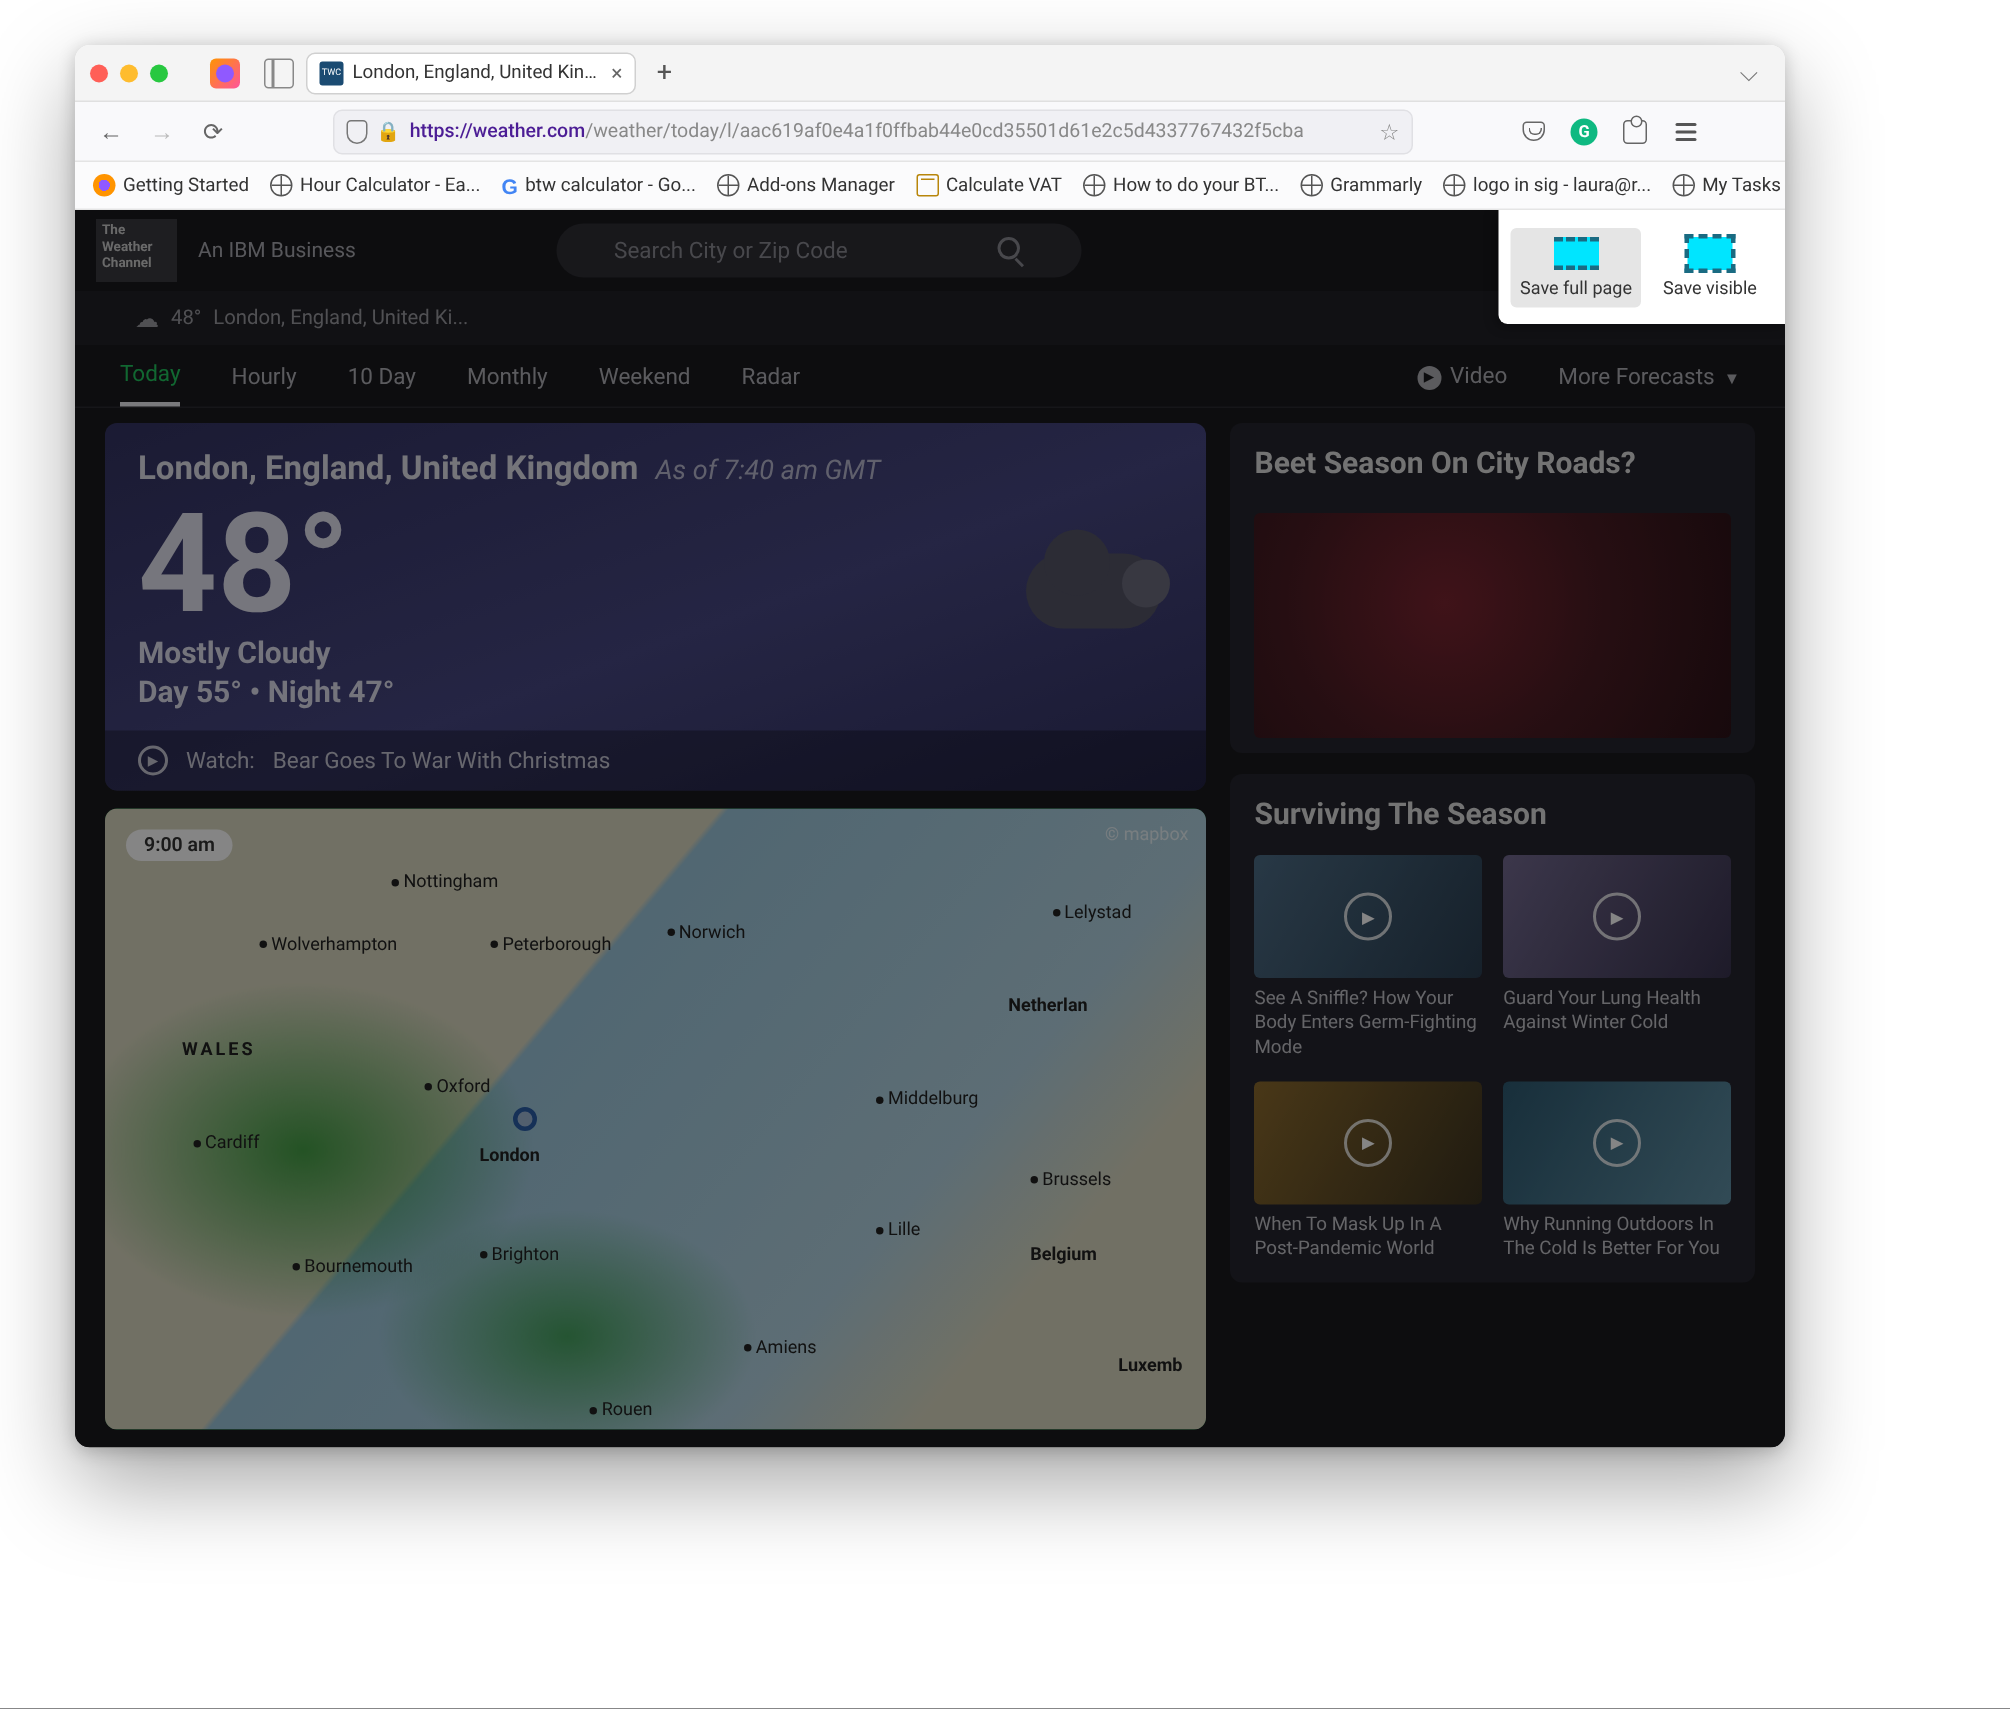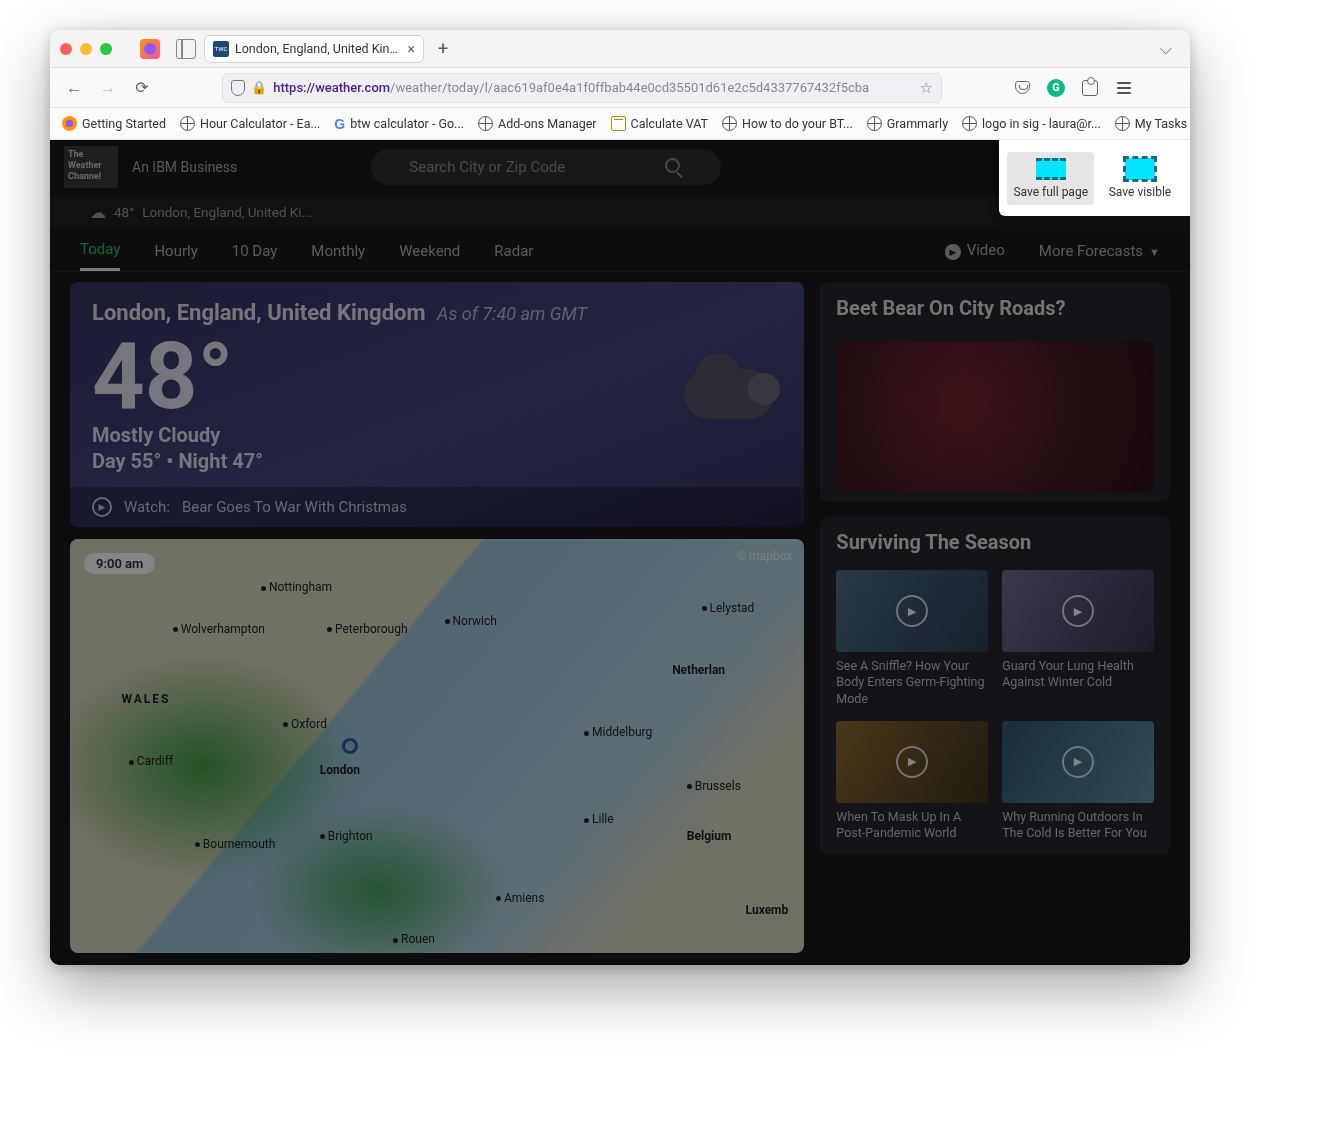--- a/index.html
+++ b/index.html
@@ -392,21 +392,21 @@
             <div class="city" style="left:58%;top:85%;"><span class="dot"></span><span>Amiens</span></div>
             <div class="city" style="left:44%;top:95%;"><span class="dot"></span><span>Rouen</span></div>
             <div class="city" style="left:92%;top:88%;font-weight:700;">Luxemb</div>
           </div>
 
         </div>
 
         <div class="wside">
           <div class="card">
             <div class="headline">
-                <h3>Beet Bear On City Roads?</h3>
+                <h3>Beet Season On City Roads?</h3>
               </div>
             <div class="himg"></div>
           </div>
 
           <div class="card">
             <div class="surv">
                 <h3>Surviving The Season</h3>
               </div>
             <div class="survgrid">
               <div class="survcell">

